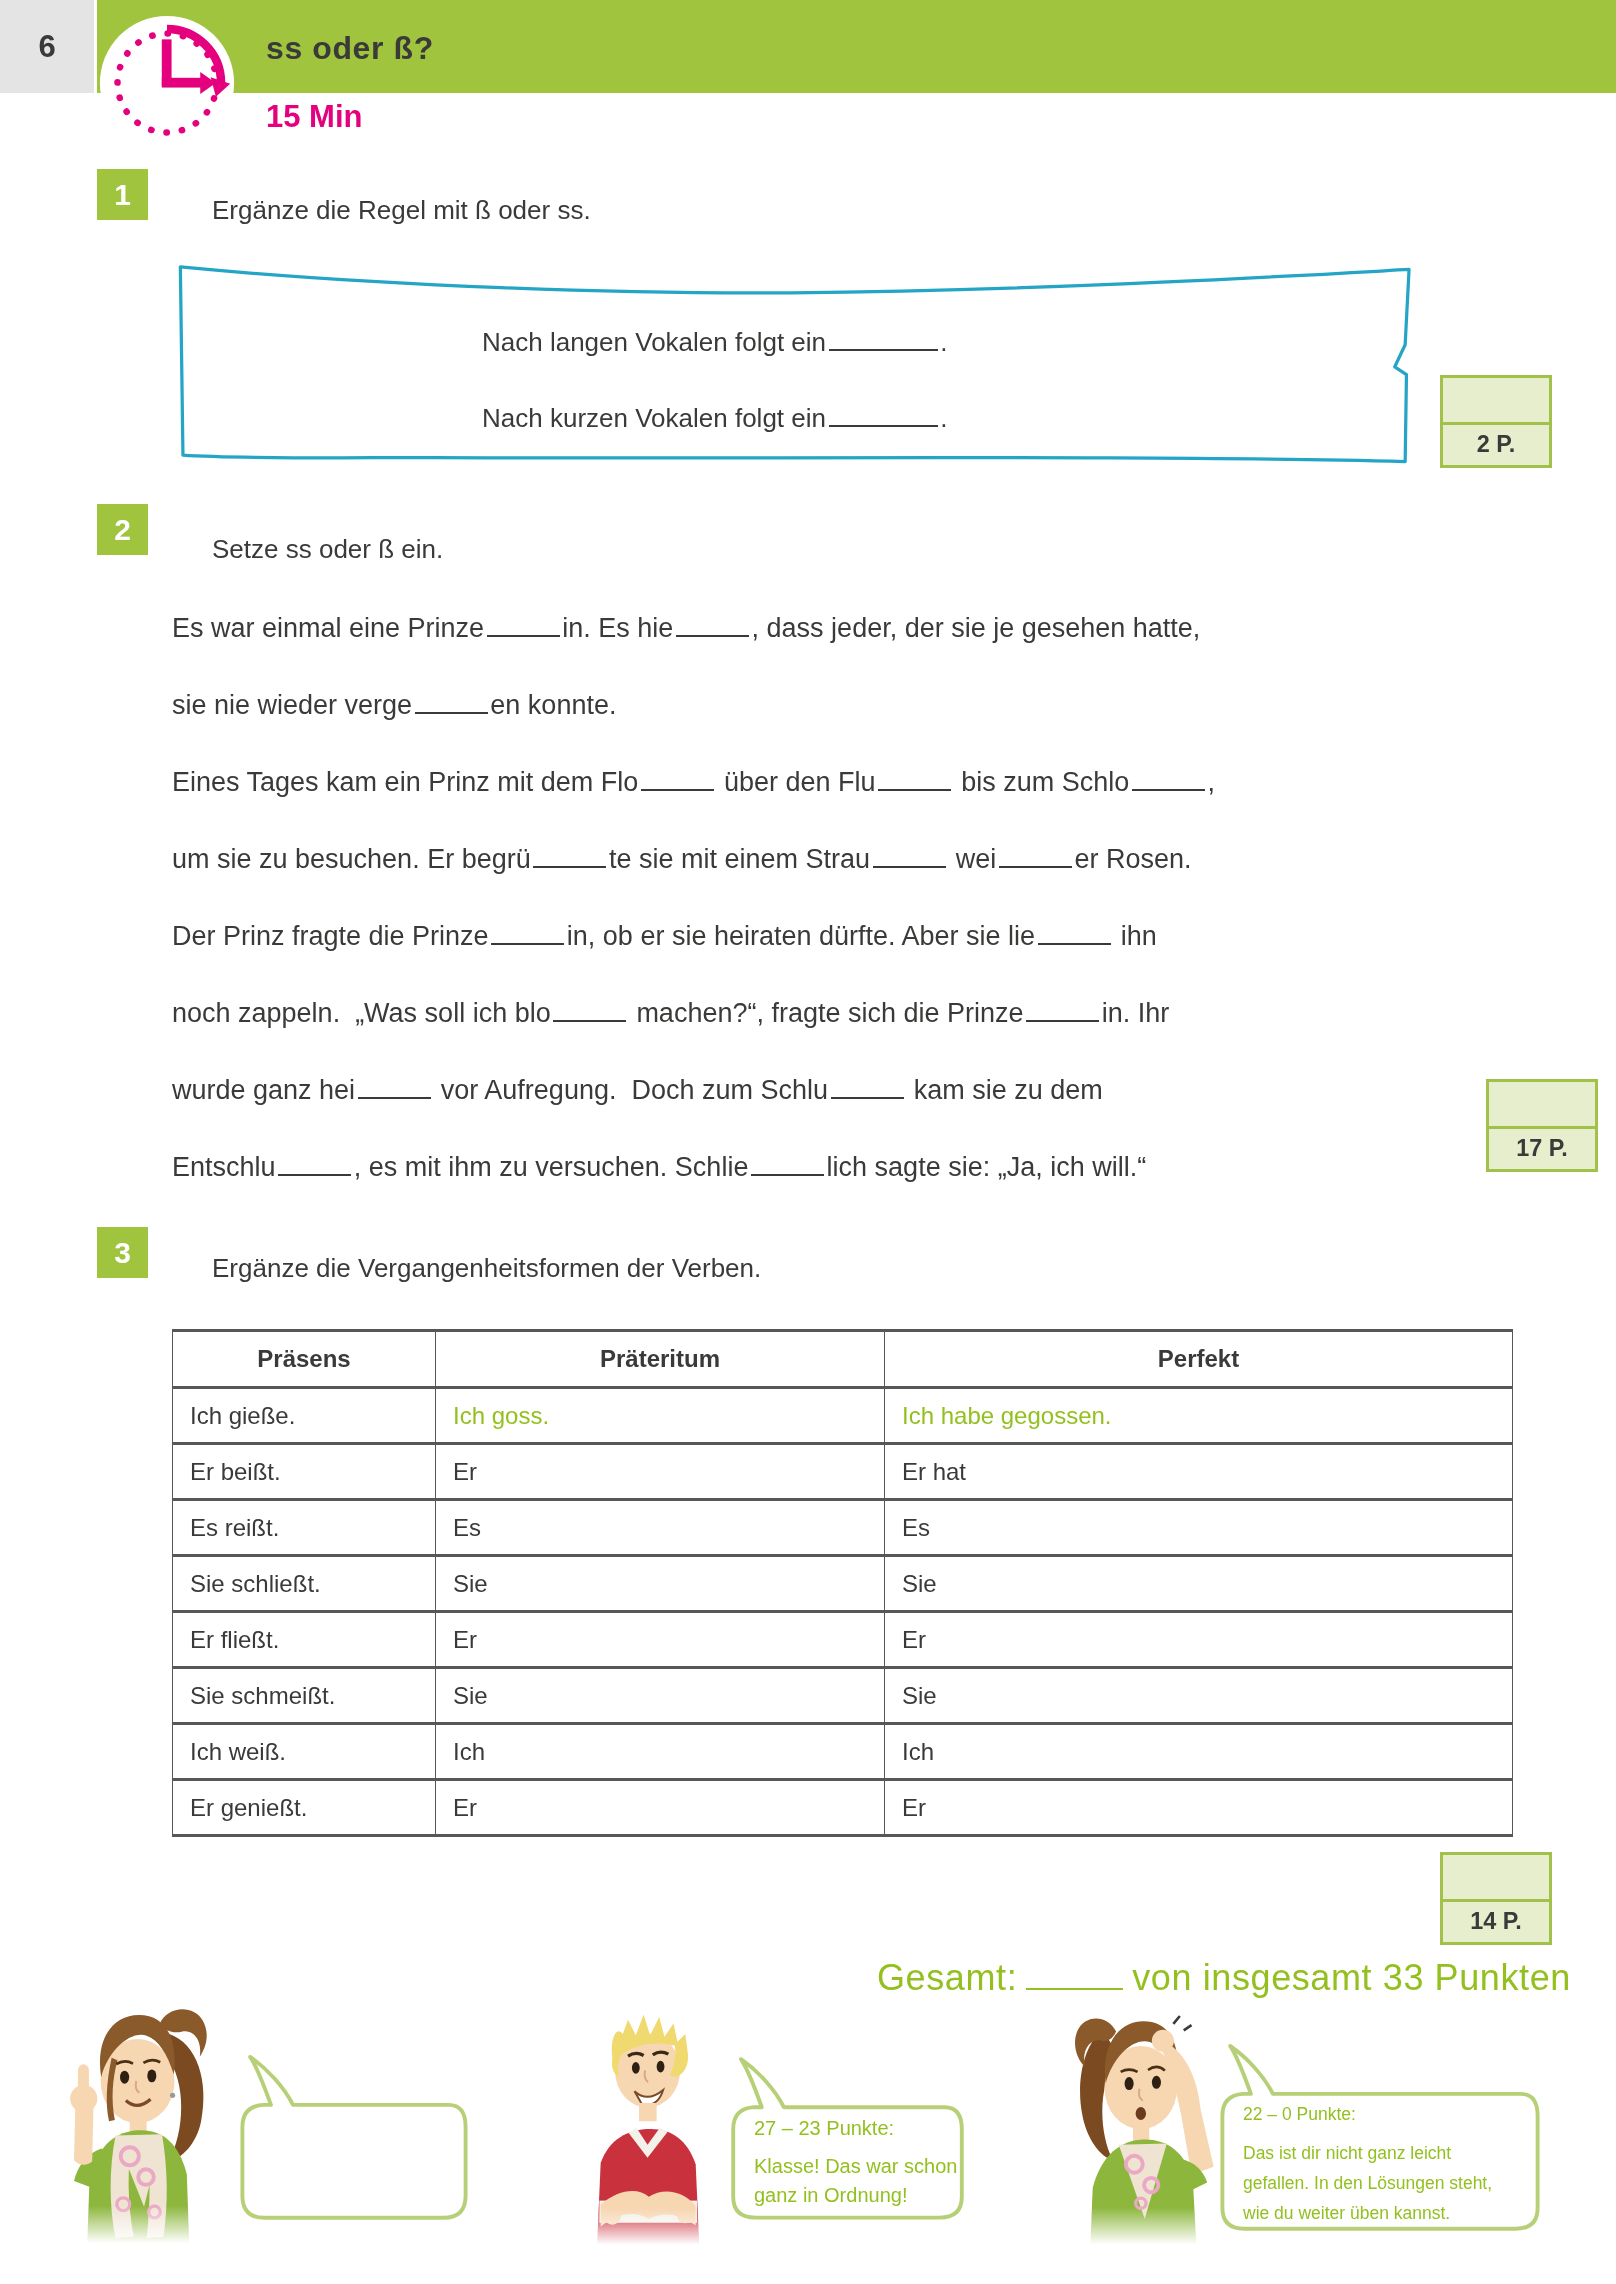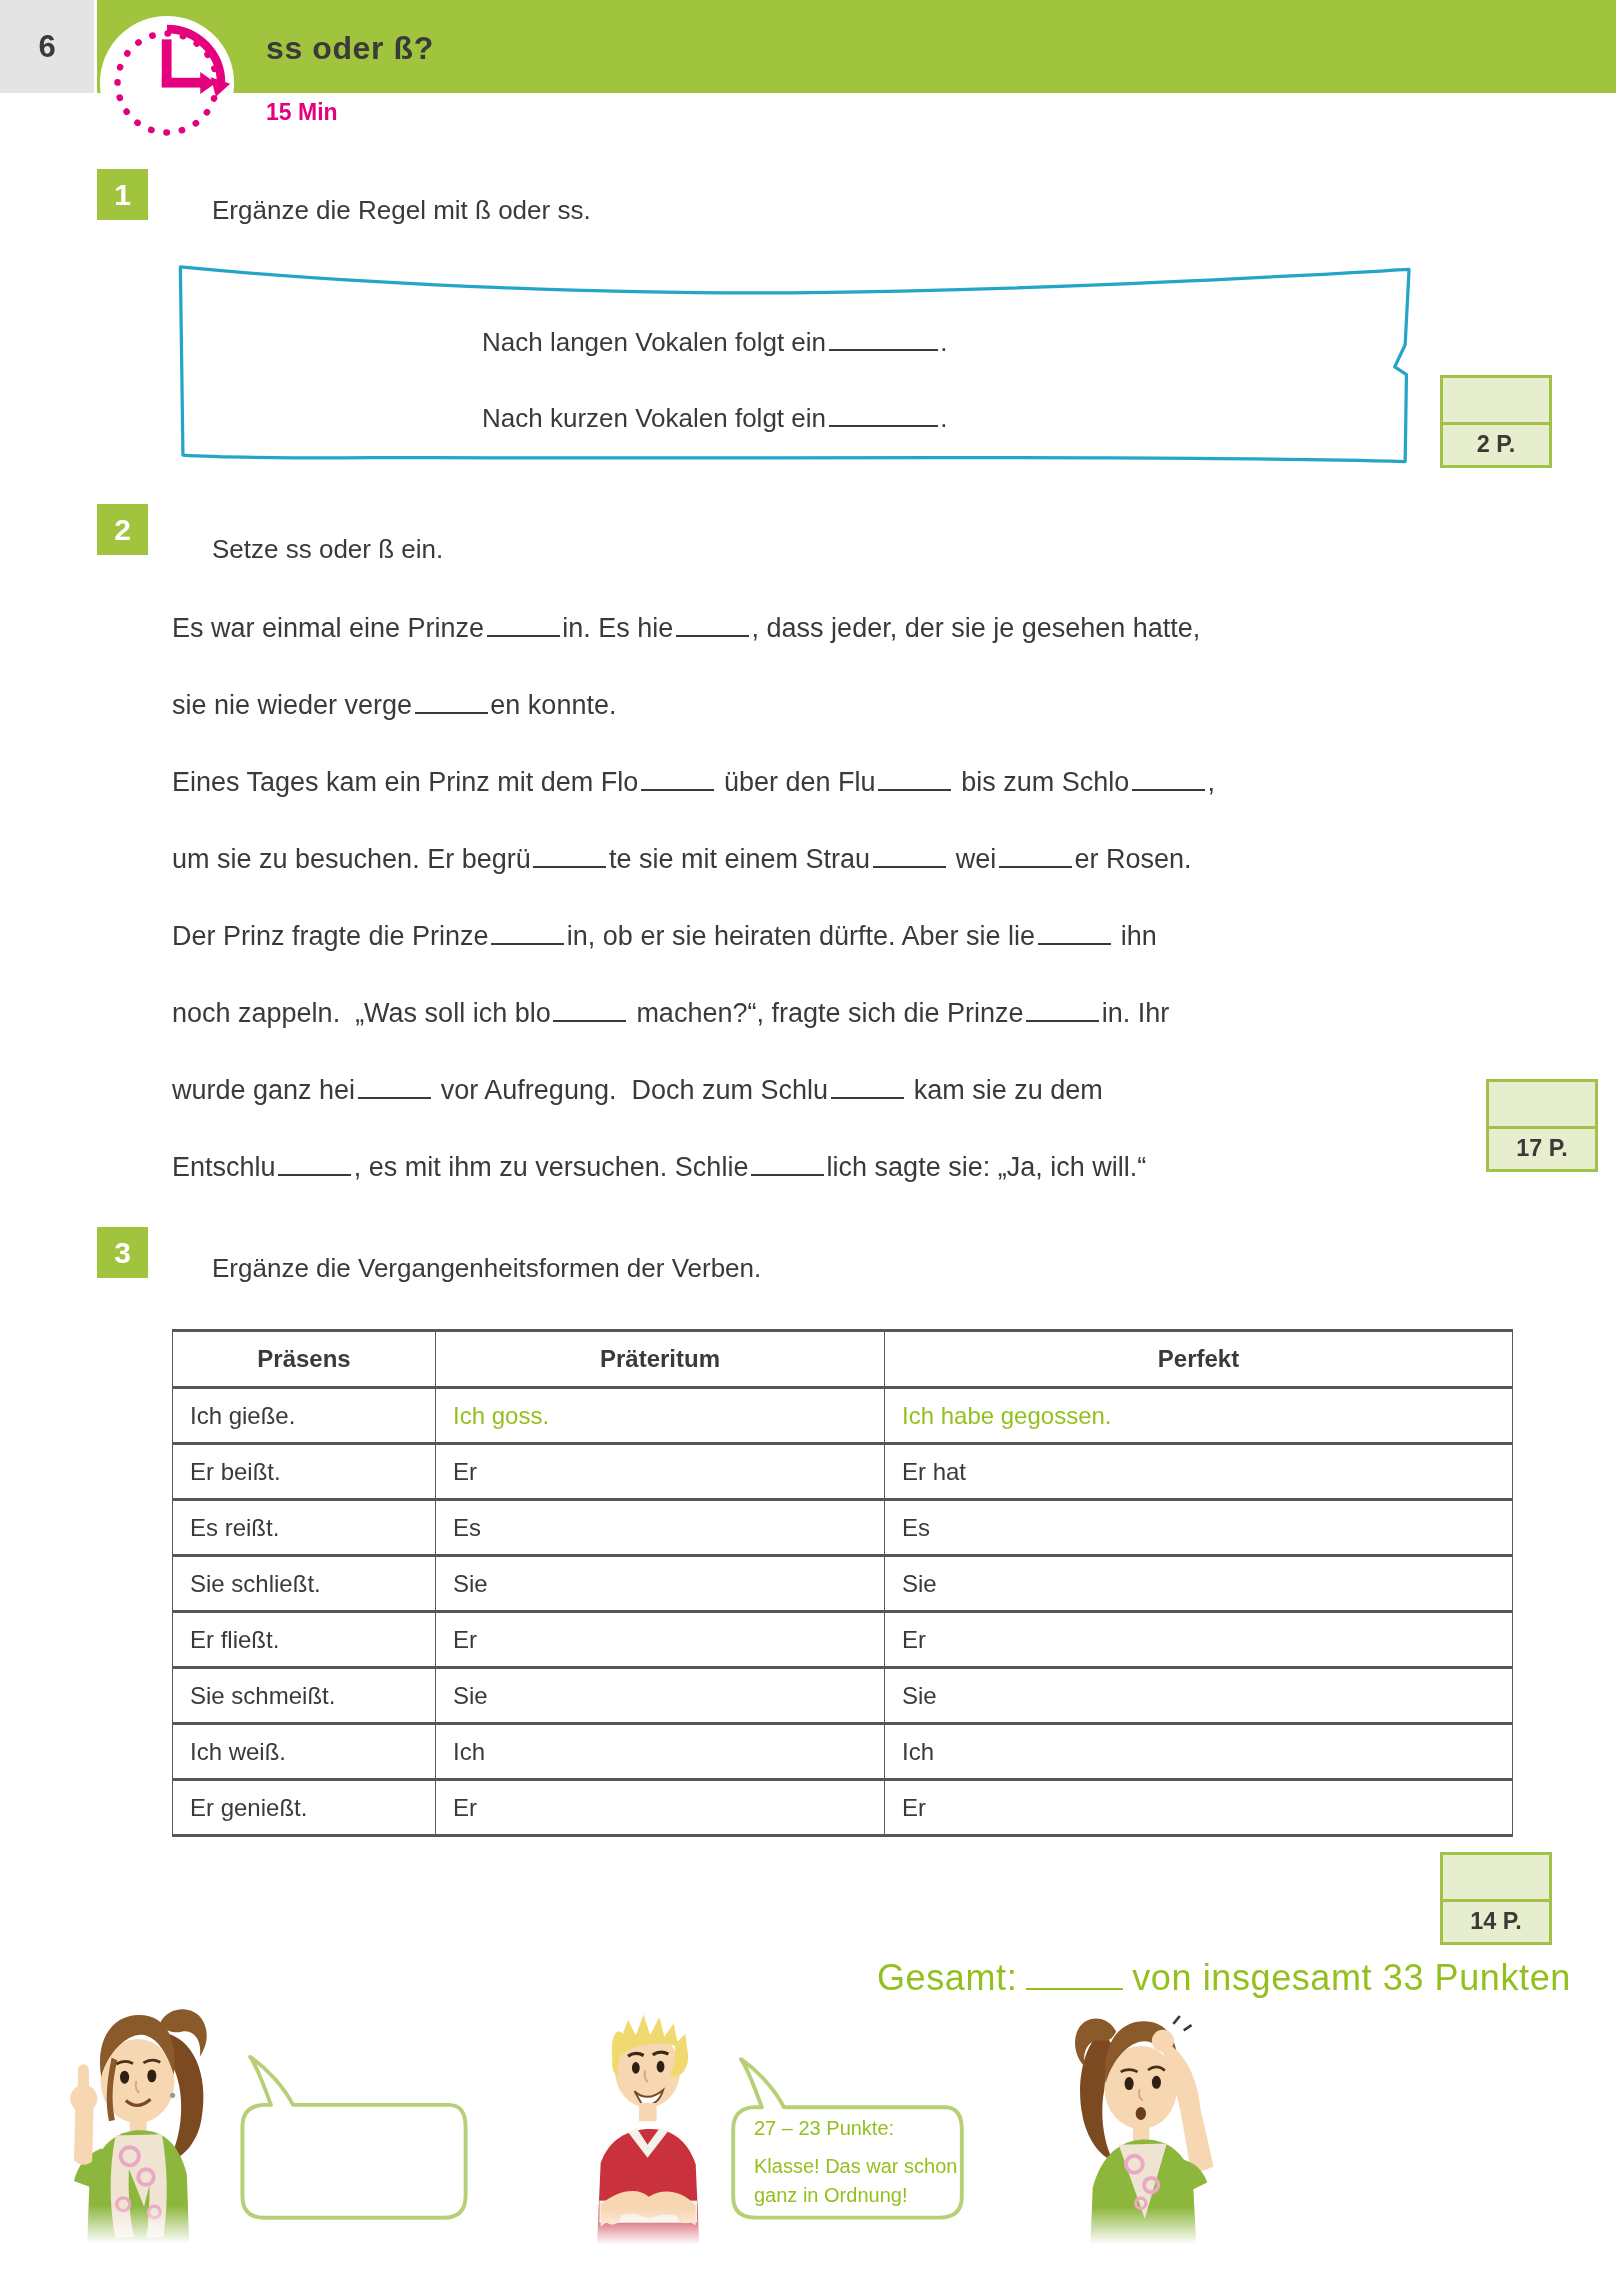--- a/index.html
+++ b/index.html
@@ -5,21 +5,21 @@
   html,body{margin:0;padding:0;background:#fff;}
   .page{position:relative;width:1617px;height:2284px;background:#fff;overflow:hidden;
         font-family:"Liberation Sans", sans-serif;color:#3a3a39;}
 
   
   .pagenum-box{position:absolute;left:0;top:0;width:94px;height:93px;background:#e4e4e4;
     display:flex;align-items:center;justify-content:center;font-size:31px;font-weight:bold;color:#3a3a39;}
   .header-bar{position:absolute;left:97px;top:0;right:0;height:93px;background:#a0c43e;}
   .clock{position:absolute;left:96px;top:11.7px;width:142px;height:142px;}
   .page-title{position:absolute;left:266px;top:30px;font-size:32px;font-weight:bold;letter-spacing:0.6px;}
-  .duration{position:absolute;left:266px;top:99px;font-size:23px;font-weight:bold;color:#e5007d;}
+  .duration{position:absolute;left:266px;top:99px;font-size:31px;font-weight:bold;color:#e5007d;}
 
   
   .ex-num{position:absolute;width:51px;height:51px;background:#a0c43e;color:#fff;
     display:flex;align-items:center;justify-content:center;font-size:30px;font-weight:bold;}
   .ex-instruction{position:absolute;left:172px;font-size:26px;margin-left:40px;}
   .blank{display:inline-block;border-bottom:2.6px solid #3a3a39;height:22px;margin:0 2.6px;}
   .blank-s{width:73px;}
   .blank-l{width:109px;}
   .blank-total{width:97px;border-bottom:2.6px solid #93c01f;height:19.5px;margin:0 9px;}
 
@@ -260,15 +260,26 @@
     <svg width="239" height="168" viewBox="0 0 368 258">
       <path d="M20,6 C46,24 72,52 86,80 L334,80 Q360,80 360,114 L360,218 Q360,250 326,250 L42,250 Q8,250 8,218 L8,114 Q8,82 40,80 L52,80 C42,52 32,24 20,6 Z" fill="#ffffff" stroke="#b7d077" stroke-width="6" stroke-linejoin="round"></path>
     </svg>
     <div class="bubble-text">
       <p class="range">27 – 23 Punkte:</p>
       <p class="line">Klasse! Das war schon</p>
       <p class="line">ganz in Ordnung!</p>
     </div>
   </div>
 
+  <div class="bubble b3" style="left:1217px;top:2042px;width:326px;height:192px;">
+    <svg width="326" height="192" viewBox="0 0 502 296">
+      <path d="M20,6 C46,24 72,52 86,80 L468,80 Q494,80 494,114 L494,256 Q494,288 460,288 L42,288 Q8,288 8,256 L8,114 Q8,82 40,80 L52,80 C42,52 32,24 20,6 Z" fill="#ffffff" stroke="#b7d077" stroke-width="6" stroke-linejoin="round"></path>
+    </svg>
+    <div class="bubble-text">
+      <p class="range">22 – 0 Punkte:</p>
+      <p class="line">Das ist dir nicht ganz leicht</p>
+      <p class="line">gefallen. In den Lösungen steht,</p>
+      <p class="line">wie du weiter üben kannst.</p>
+    </div>
+  </div>
 
 </div>
 
 
 </body></html>

